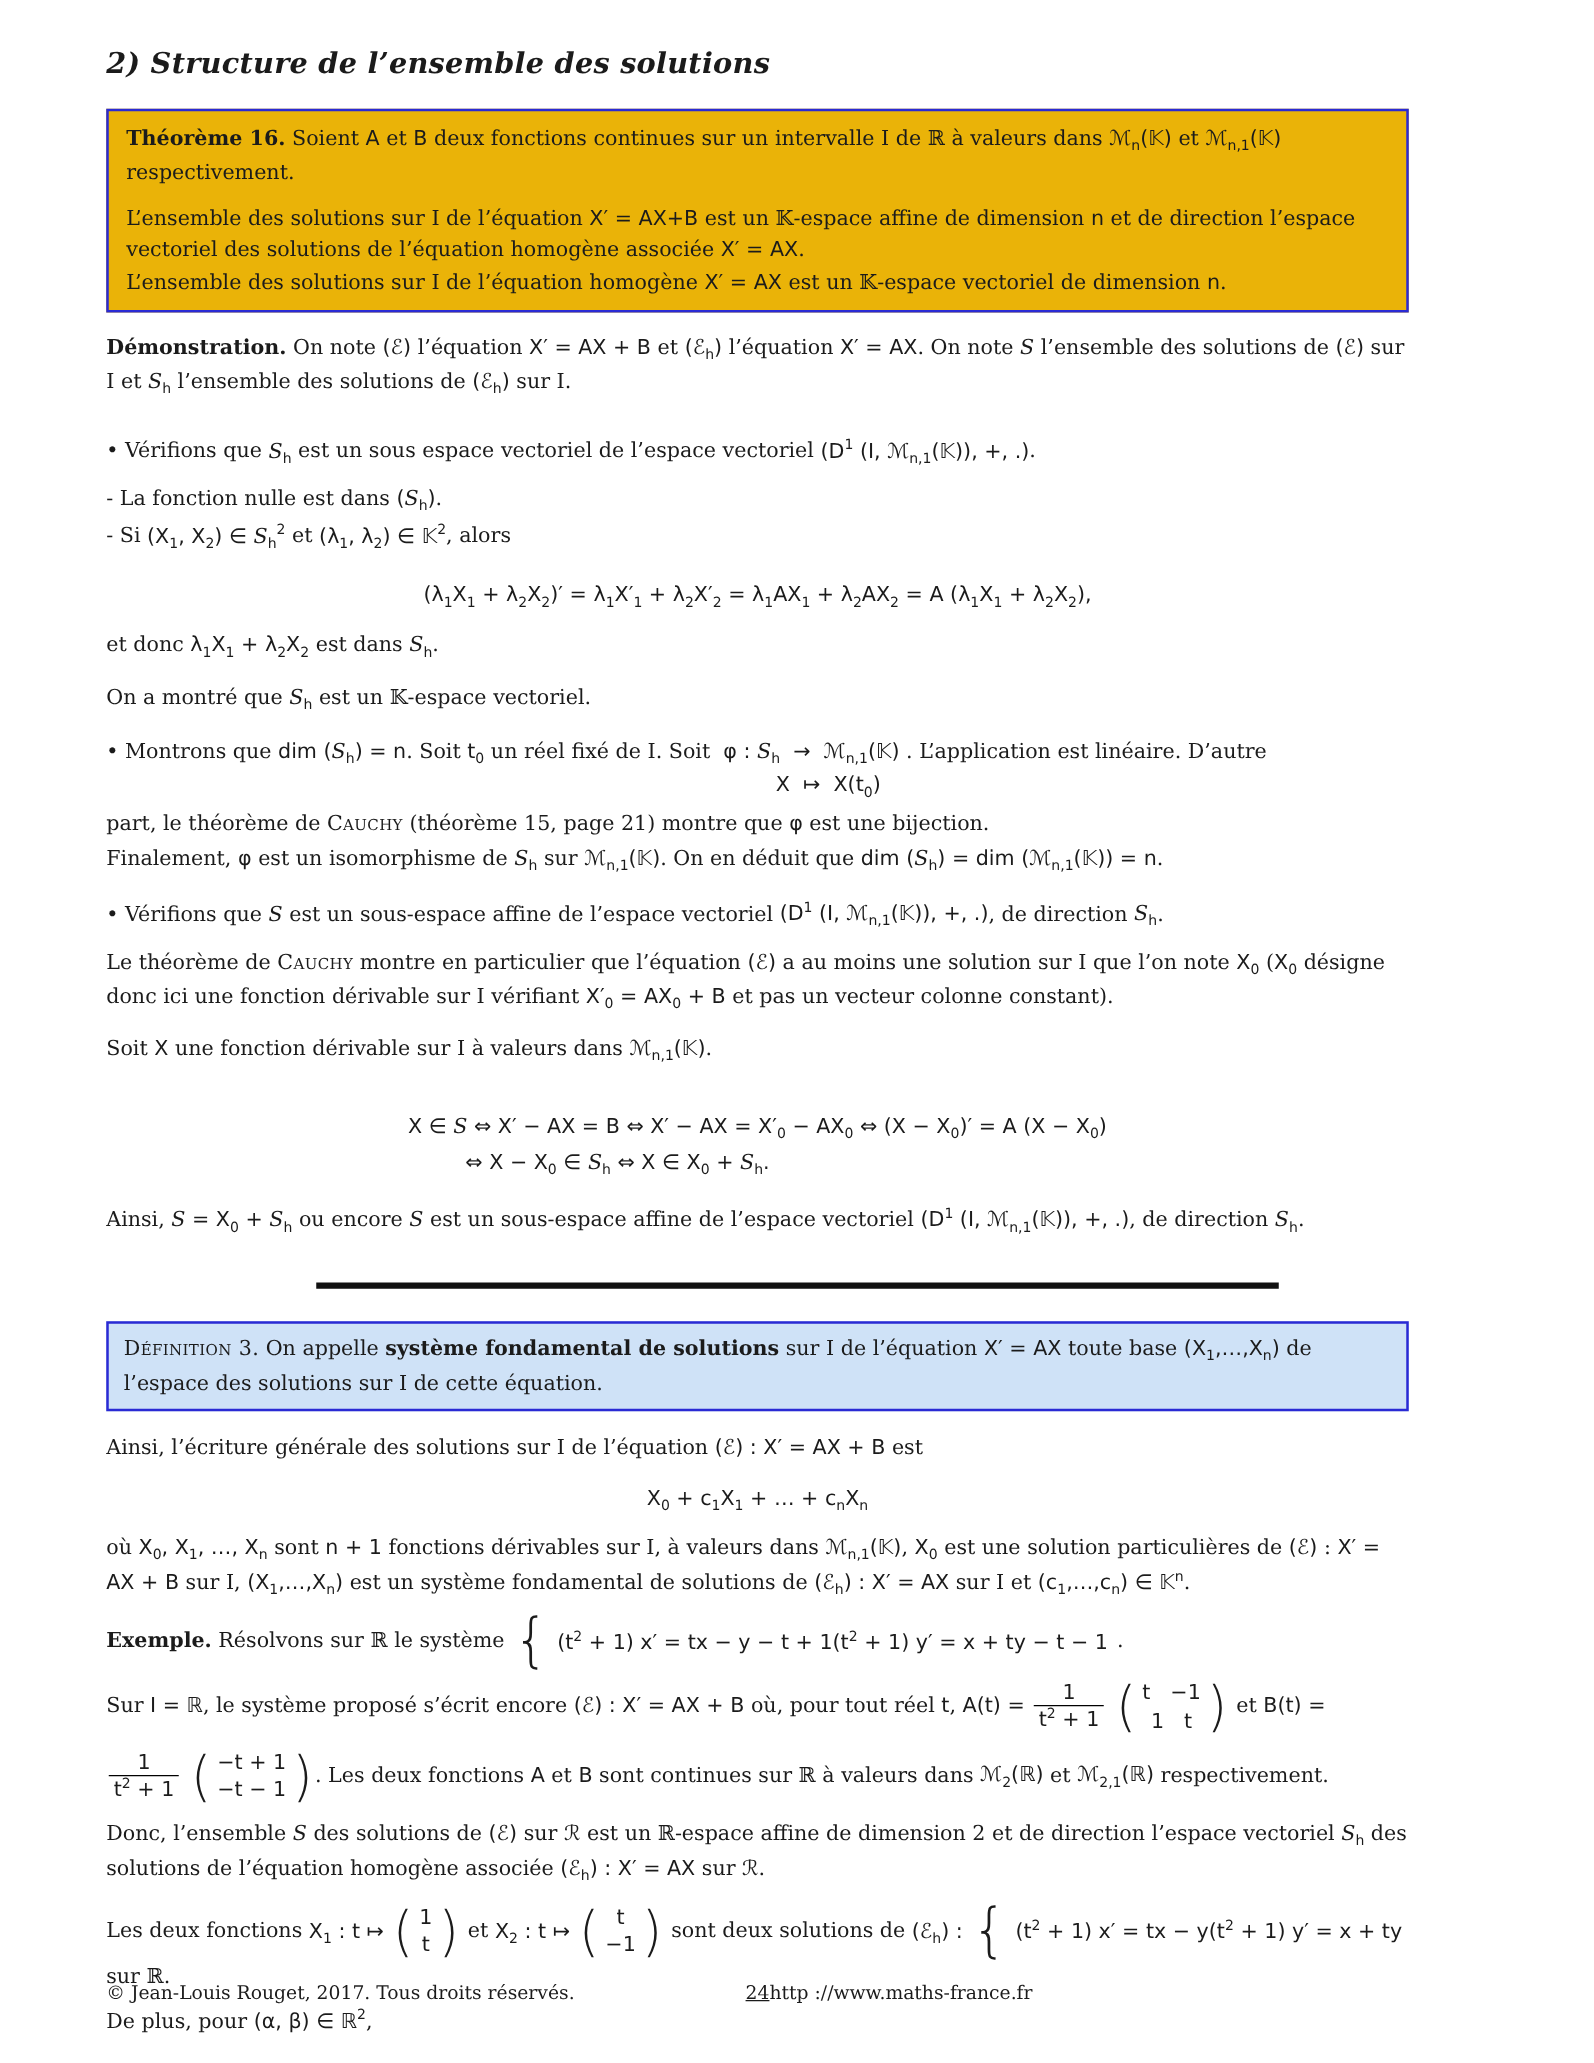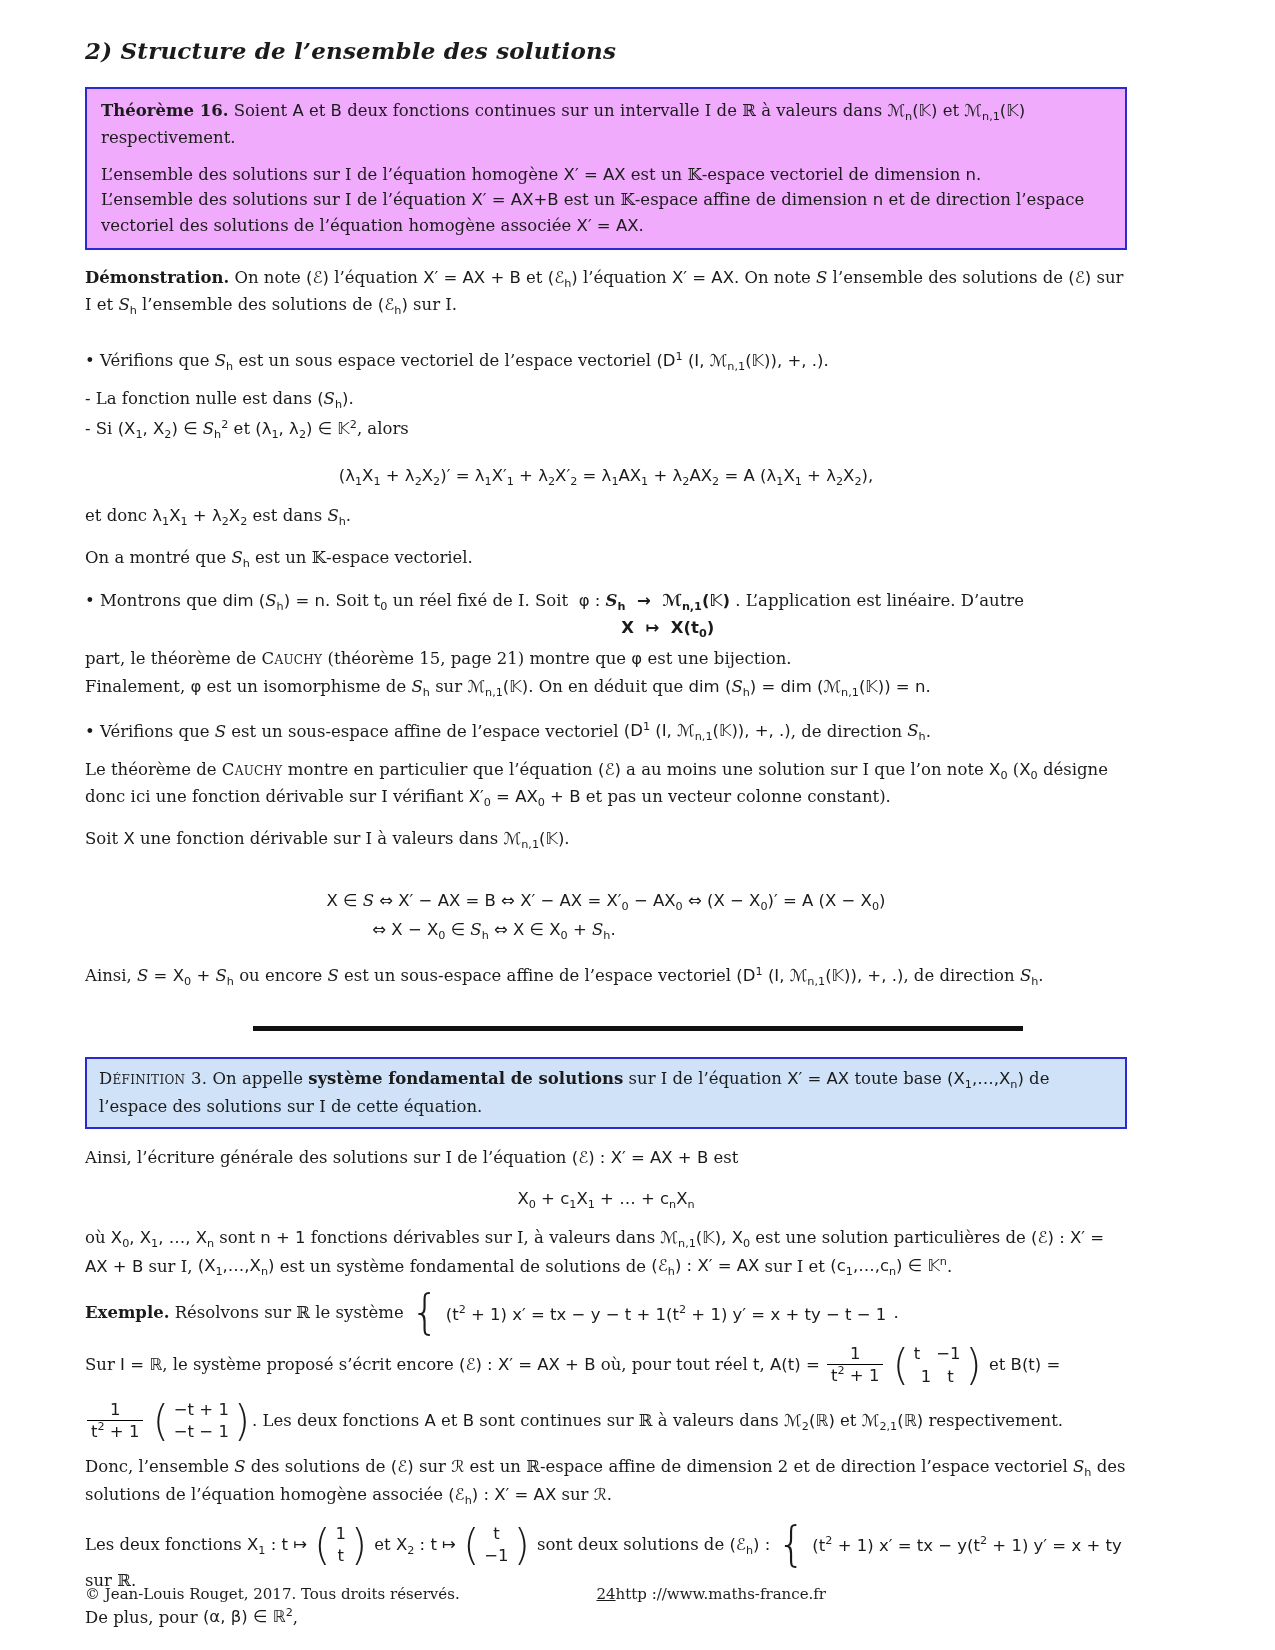--- a/index.html
+++ b/index.html
@@ -25,21 +25,21 @@
   .scr{font-family:"DejaVu Serif",serif;font-style:italic;}
   .sc{font-variant:small-caps;letter-spacing:.3px;}
   sub,sup{font-size:68%;}
   b{font-weight:bold;}
   h1.title{
     font-size:23px;font-style:italic;font-weight:600;
     margin:4px 0 18px 0;letter-spacing:.2px;
   }
   .thm-box{
     border:2px solid var(--box-border);
-    background:#f0abfc;
+    background:#eab308;
     padding:9px 14px 10px 14px;
     margin:0 0 15px 0;
   }
   .thm-box .gap{height:12px;}
   p.para{margin:11px 0;}
   p.tight{margin:2px 0;}
   .indent{margin-left:30px;}
   .display{text-align:center;margin:20px 0 12px 0;}
   .display2{text-align:center;margin:34px 0 16px 0;}
   .display2 .l2{display:block;transform:translateX(-112px);margin-top:2px;}
@@ -59,41 +59,41 @@
        font-family:"DejaVu Sans",sans-serif;margin:0 2px;}
   .bp{font-size:250%;font-weight:200;line-height:.8;transform:scaleY(1.05);}
   .vcol{display:flex;flex-direction:column;align-items:center;padding:0 5px;line-height:1.35;}
   .vrow{display:flex;gap:16px;justify-content:center;}
   .sys{display:inline-flex;align-items:center;vertical-align:middle;
        font-family:"DejaVu Sans",sans-serif;margin:0 2px;}
   .bb{font-size:265%;font-weight:200;line-height:.8;margin-right:7px;transform:scaleY(1.08);}
   .scol{display:flex;line-height:1.45;justify-content:flex-end;}
   .map{display:inline-flex;flex-direction:column;vertical-align:baseline;
        font-family:"DejaVu Sans",sans-serif;line-height:1.45;text-align:center;}
-  .mr{display:block;font-weight:bold;}
+  .mr{display:block;}
   .footer{
     position:absolute;left:85px;right:148px;bottom:44px;
     display:flex;align-items:baseline;font-size:15px;
   }
   .footer .fl{flex:1;text-align:left;}
   .footer .fc{flex:0 0 auto;text-align:center;text-decoration:underline;}
   .footer .fr{flex:1;text-align:left;}
 </style>
 </head>
 <body>
 
 <div class="page">
 
   <h1 class="title">2) Structure de l’ensemble des solutions</h1>
 
   <div class="thm-box">
     <div><b>Théorème 16.</b> Soient <span class="m">A</span> et <span class="m">B</span> deux fonctions continues sur un intervalle I de ℝ à valeurs dans <span class="m">ℳ<sub>n</sub>(𝕂)</span> et <span class="m">ℳ<sub>n,1</sub>(𝕂)</span> respectivement.</div>
     <div class="gap"></div>
+    <div>L’ensemble des solutions sur I de l’équation <span class="m">X′ = AX+B</span> est un 𝕂-espace affine de dimension <span class="m">n</span> et de direction l’espace vectoriel des solutions de l’équation homogène associée <span class="m">X′ = AX</span>.</div>
     <div>L’ensemble des solutions sur I de l’équation homogène <span class="m">X′ = AX</span> est un 𝕂-espace vectoriel de dimension <span class="m">n</span>.</div>
-    <div>L’ensemble des solutions sur I de l’équation <span class="m">X′ = AX+B</span> est un 𝕂-espace affine de dimension <span class="m">n</span> et de direction l’espace vectoriel des solutions de l’équation homogène associée <span class="m">X′ = AX</span>.</div>
   </div>
 
   <p class="para"><b>Démonstration.</b> On note <span class="m">(ℰ)</span> l’équation <span class="m">X′ = AX + B</span> et <span class="m">(ℰ<sub>h</sub>)</span> l’équation <span class="m">X′ = AX</span>. On note <span class="m scr">S</span> l’ensemble des solutions de <span class="m">(ℰ)</span> sur I et <span class="m"><span class="scr">S</span><sub>h</sub></span> l’ensemble des solutions de <span class="m">(ℰ<sub>h</sub>)</span> sur I.</p>
 
   <p class="para" style="margin-top:28px;">• Vérifions que <span class="m"><span class="scr">S</span><sub>h</sub></span> est un sous espace vectoriel de l’espace vectoriel <span class="m">(D<sup>1</sup> (I, ℳ<sub>n,1</sub>(𝕂)), +, .)</span>.</p>
 
   <p class="tight indent">- La fonction nulle est dans <span class="m">(<span class="scr">S</span><sub>h</sub>)</span>.</p>
   <p class="tight indent">- Si <span class="m">(X<sub>1</sub>, X<sub>2</sub>) ∈ <span class="scr">S</span><sub>h</sub><sup>2</sup></span> et <span class="m">(λ<sub>1</sub>, λ<sub>2</sub>) ∈ 𝕂<sup>2</sup></span>, alors</p>
 
   <div class="display"><span class="m">(λ<sub>1</sub>X<sub>1</sub> + λ<sub>2</sub>X<sub>2</sub>)′ = λ<sub>1</sub>X′<sub>1</sub> + λ<sub>2</sub>X′<sub>2</sub> = λ<sub>1</sub>AX<sub>1</sub> + λ<sub>2</sub>AX<sub>2</sub> = A (λ<sub>1</sub>X<sub>1</sub> + λ<sub>2</sub>X<sub>2</sub>),</span></div>

